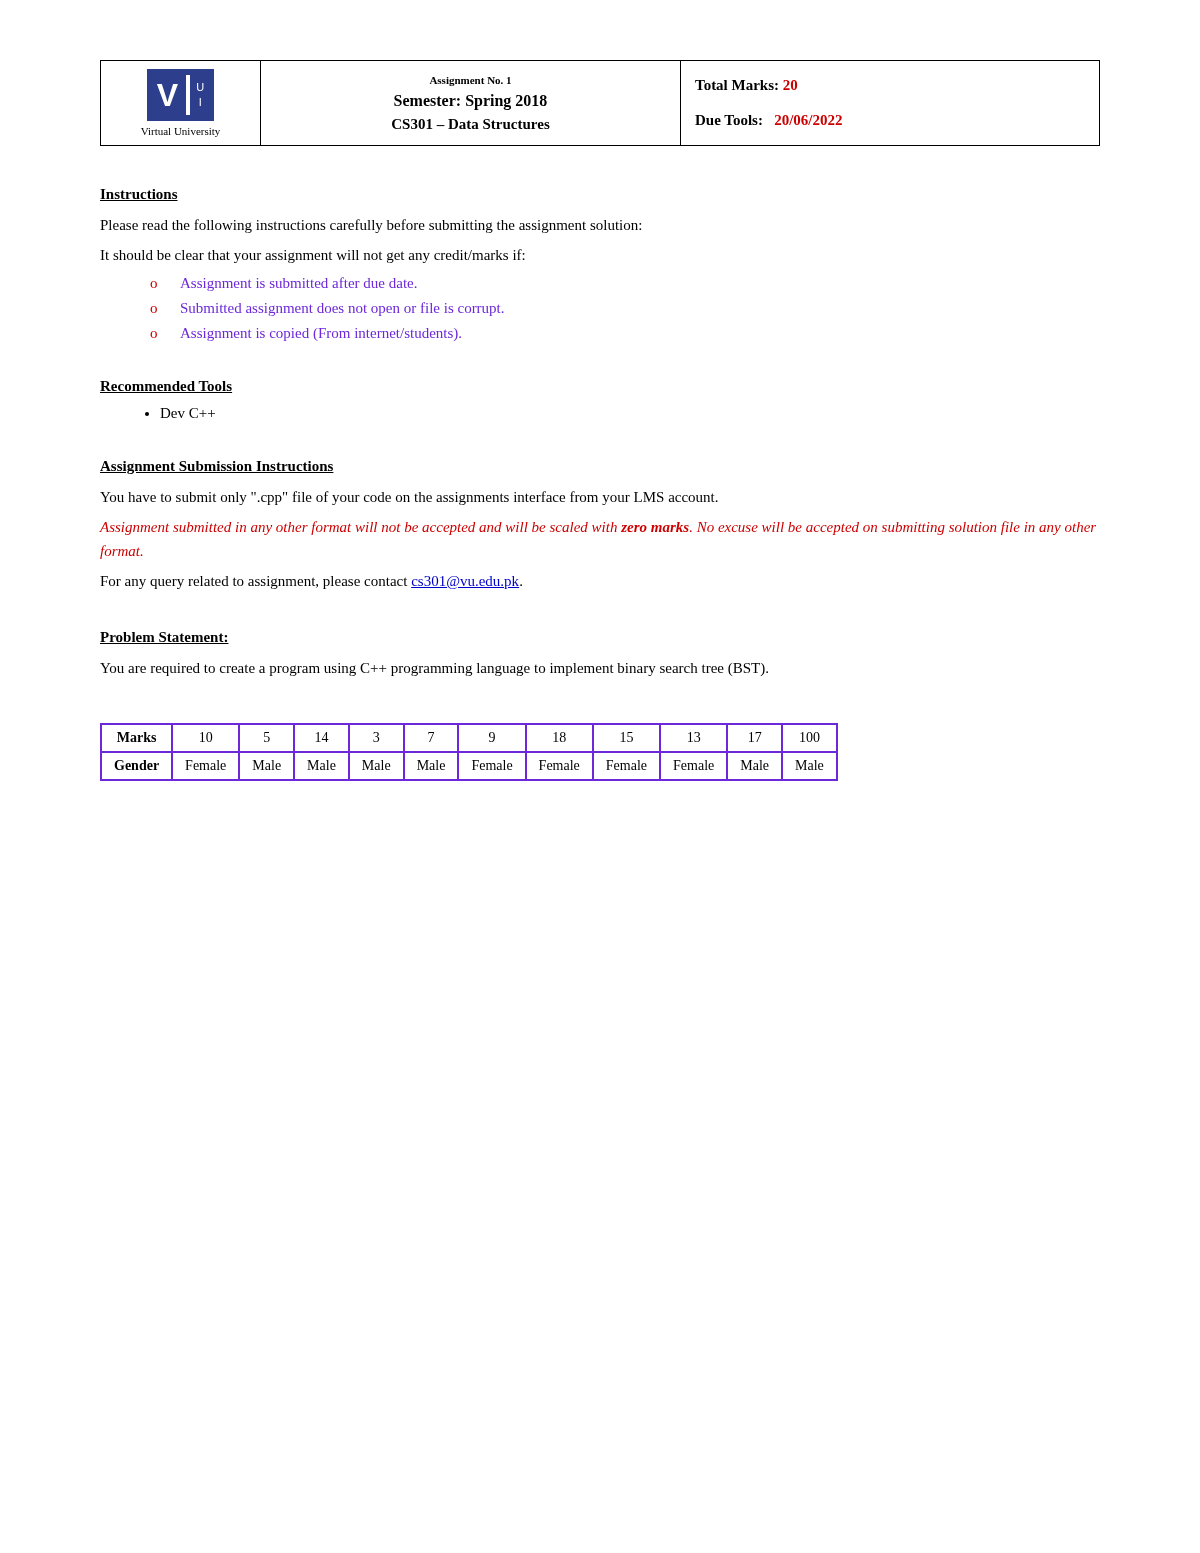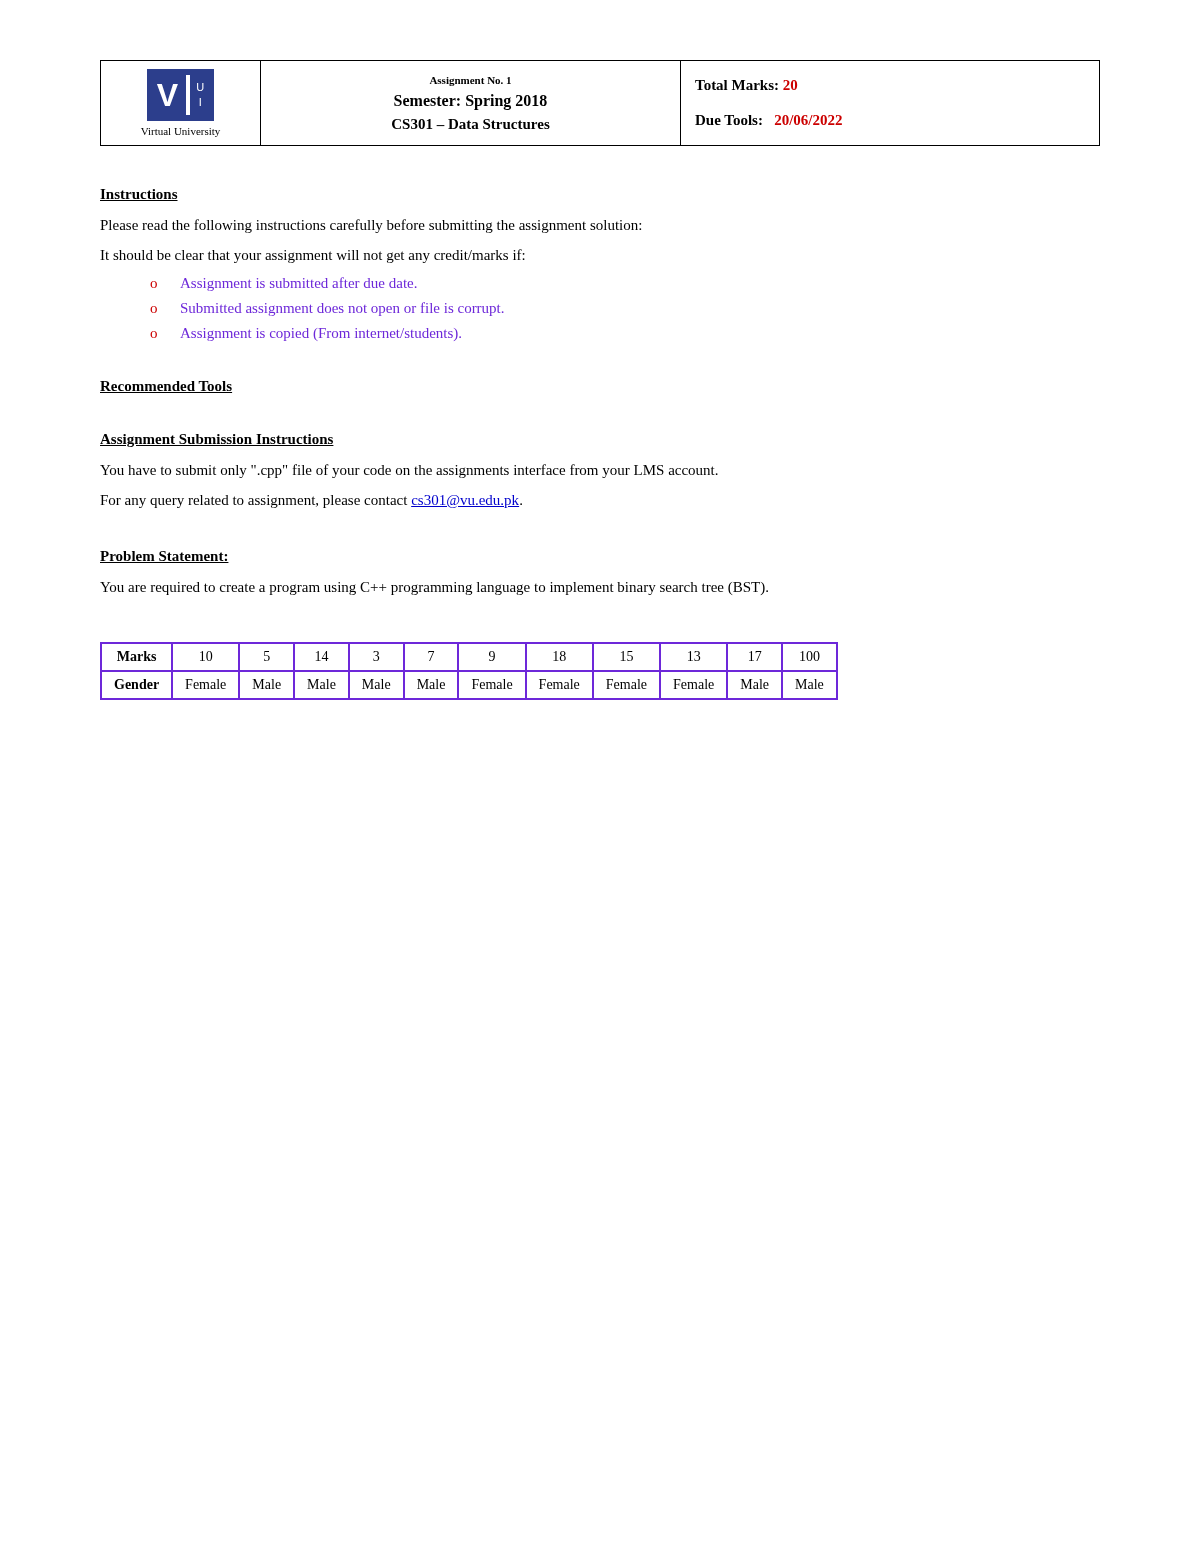--- a/index.html
+++ b/index.html
@@ -245,25 +245,31 @@
   <p class="body-text">It should be clear that your assignment will not get any credit/marks if:</p>
   <ul class="bullet-list">
     <li>Assignment is submitted after due date.</li>
     <li>Submitted assignment does not open or file is corrupt.</li>
     <li>Assignment is copied (From internet/students).</li>
   </ul>
 </div>
 
 <div class="section">
   <div class="section-title">Recommended Tools</div>
+  <ul class="dot-list">
+    <li>Dev C++</li>
+  </ul>
 </div>
 
 <div class="section">
   <div class="section-title">Assignment Submission Instructions</div>
   <p class="body-text">You have to submit only ".cpp" file of your code on the assignments interface from your LMS account.</p>
+  <p class="italic-red">
+    <em>Assignment submitted in any other format will not be accepted and will be scaled with <strong>zero marks</strong>. No excuse will be accepted on submitting solution file in any other format.</em>
+  </p>
   <p class="body-text">
     <span>For any query related to assignment, please contact</span>
     <a class="link-blue" href="mailto:cs301@vu.edu.pk">cs301@vu.edu.pk</a><span>.</span>
   </p>
 </div>
 
 <div class="section">
   <div class="section-title">Problem Statement:</div>
   <p class="body-text">You are required to create a program using C++ programming language to implement binary search tree (BST).</p>
   <br>

